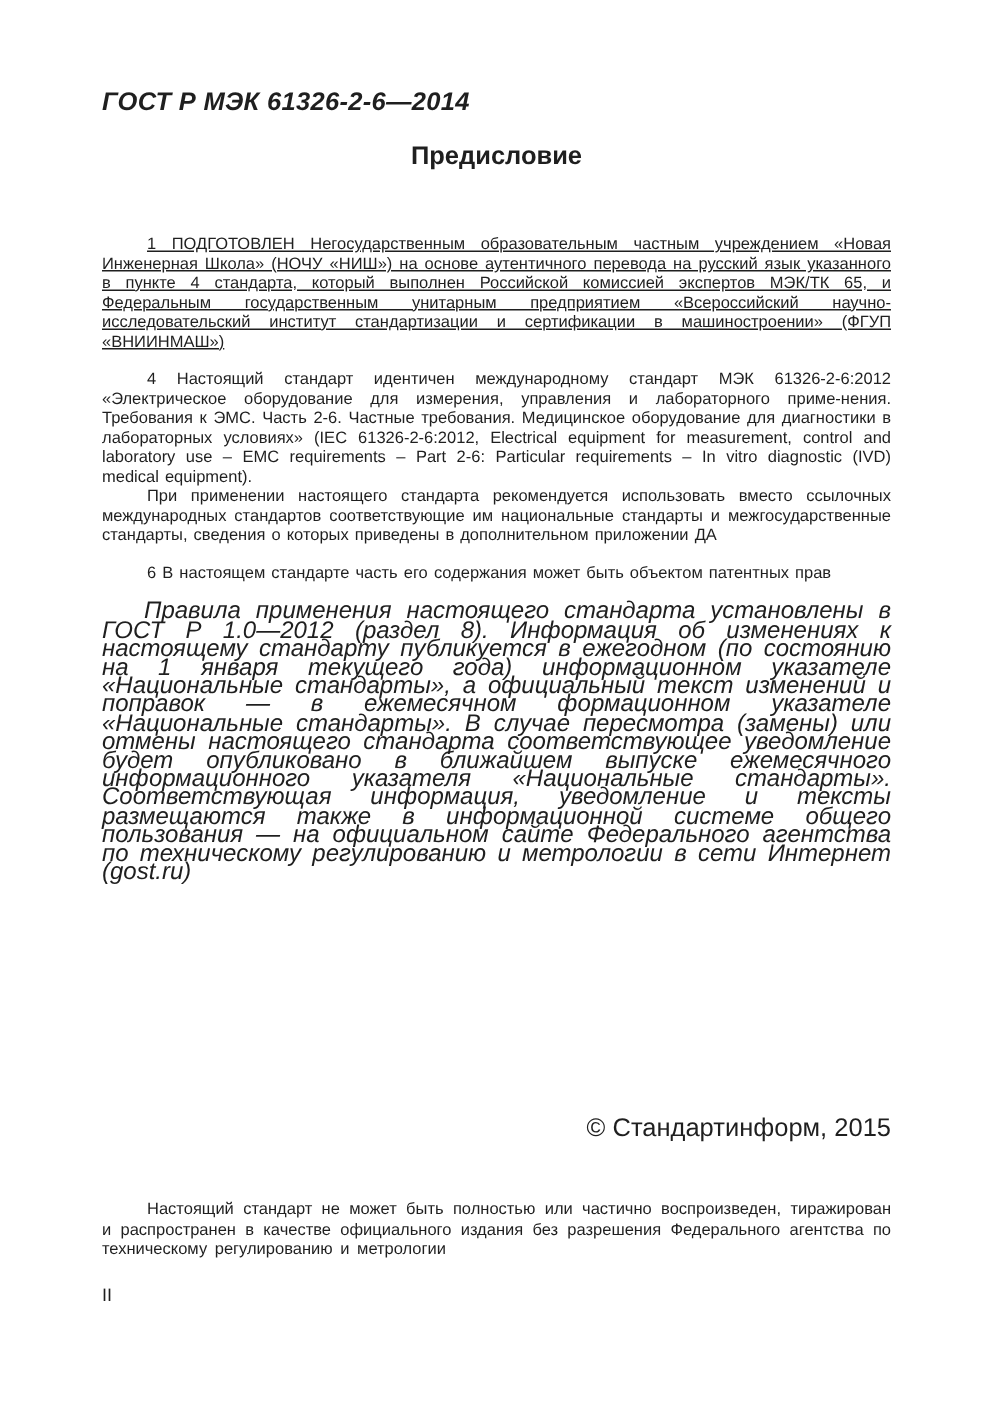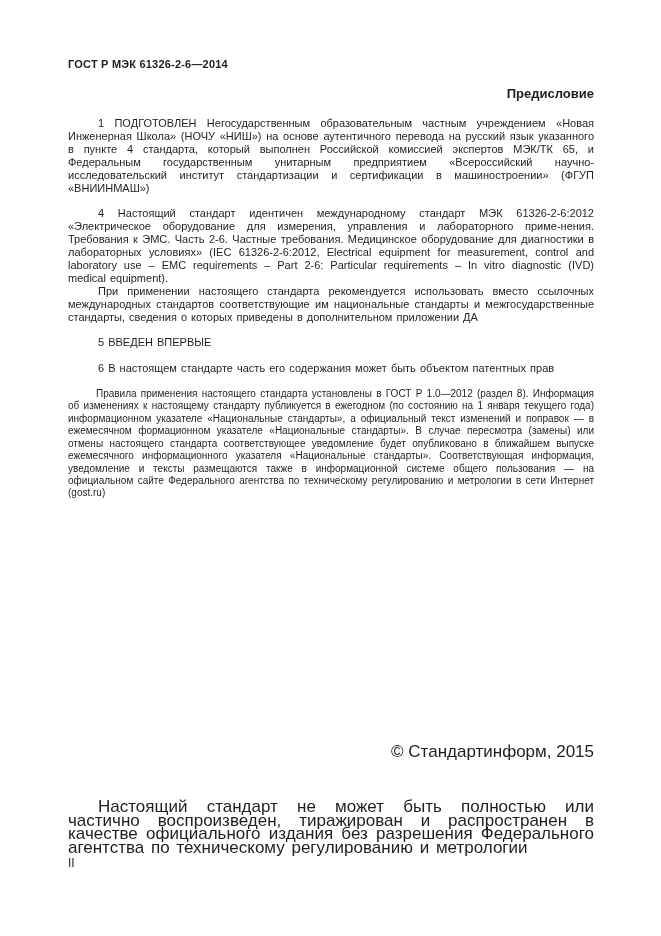--- a/index.html
+++ b/index.html
@@ -17,60 +17,62 @@
     box-sizing: border-box;
     overflow: hidden;
   }
   .content {
     position: absolute;
     left: 68px;
     right: 67px;
     top: 58px;
   }
   .doc-header {
-    font-size: 11px;
+    font-size: 17px;
     font-weight: bold;
     letter-spacing: 0.2px;
+    font-style: italic;
   }
   .doc-title {
-    font-size: 13px;
+    font-size: 17px;
     font-weight: bold;
-    text-align: right;
+    text-align: center;
     margin: 16px 0 0 0;
   }
   p.body-para {
     font-size: 11px;
     line-height: 12.9px;
     text-align: justify;
     text-indent: 30px;
     margin: 0;
     word-spacing: 1px;
   }
-  p.first-after-title { margin-top: 16px; }
+  p.first-after-title { margin-top: 43px; text-decoration: underline; }
   p.gap { margin-top: 12.9px; }
   p.italic-para {
-    font-size: 10px;
+    font-style: italic;
+    font-size: 16px;
     line-height: 12.4px;
     text-align: justify;
     text-indent: 28px;
     margin: 13px 0 0 0;
     word-spacing: 1px;
   }
   .copyright-line {
     position: absolute;
     right: 67px;
     top: 742px;
     font-size: 17px;
   }
   .reproduction-notice {
     position: absolute;
     left: 68px;
     right: 67px;
     top: 800px;
-    font-size: 17px;
+    font-size: 11px;
     line-height: 13.6px;
     text-align: justify;
     text-indent: 30px;
     margin: 0;
     word-spacing: 2px;
   }
   .page-number {
     position: absolute;
     left: 68px;
     top: 856px;
@@ -89,21 +91,20 @@
 
     <p class="body-para first-after-title">1 ПОДГОТОВЛЕН Негосударственным образовательным частным учреждением «Новая Инженерная Школа» (НОЧУ «НИШ») на основе аутентичного перевода на русский язык указанного в пункте 4 стандарта, который выполнен Российской комиссией экспертов МЭК/ТК 65, и Федеральным государственным унитарным предприятием «Всероссийский научно-исследовательский институт стандартизации и сертификации в машиностроении» (ФГУП «ВНИИНМАШ»)</p>
 
 
 
     <p class="body-para gap">4 Настоящий стандарт идентичен международному стандарт МЭК 61326-2-6:2012 «Электрическое оборудование для измерения, управления и лабораторного приме-нения. Требования к ЭМС. Часть 2-6. Частные требования. Медицинское оборудование для диагностики в лабораторных условиях» (IEC 61326-2-6:2012, Electrical equipment for measurement, control and laboratory use – EMC requirements – Part 2-6: Particular requirements – In vitro diagnostic (IVD) medical equipment).</p>
 
 
     <p class="body-para">При применении настоящего стандарта рекомендуется использовать вместо ссылочных международных стандартов соответствующие им национальные стандарты и межгосударственные стандарты, сведения о которых приведены в дополнительном приложении ДА</p>
 
-    <p class="body-para gap">5 ВВЕДЕН ВПЕРВЫЕ</p>
 
     <p class="body-para gap">6 В настоящем стандарте часть его содержания может быть объектом патентных прав</p>
 
     <p class="italic-para">Правила применения настоящего стандарта установлены в ГОСТ Р 1.0—2012 (раздел 8). Информация об изменениях к настоящему стандарту публикуется в ежегодном (по состоянию на 1 января текущего года) информационном указателе «Национальные стандарты», а официальный текст изменений и поправок — в ежемесячном формационном указателе «Национальные стандарты». В случае пересмотра (замены) или отмены настоящего стандарта соответствующее уведомление будет опубликовано в ближайшем выпуске ежемесячного информационного указателя «Национальные стандарты». Соответствующая информация, уведомление и тексты размещаются также в информационной системе общего пользования — на официальном сайте Федерального агентства по техническому регулированию и метрологии в сети Интернет (gost.ru)</p>
 
   </div>
 
   <div class="copyright-line">© Стандартинформ,  2015</div>
 
   <p class="reproduction-notice">Настоящий стандарт не может быть полностью или частично воспроизведен, тиражирован и распространен в качестве официального издания без разрешения Федерального агентства по техническому регулированию и метрологии</p>

